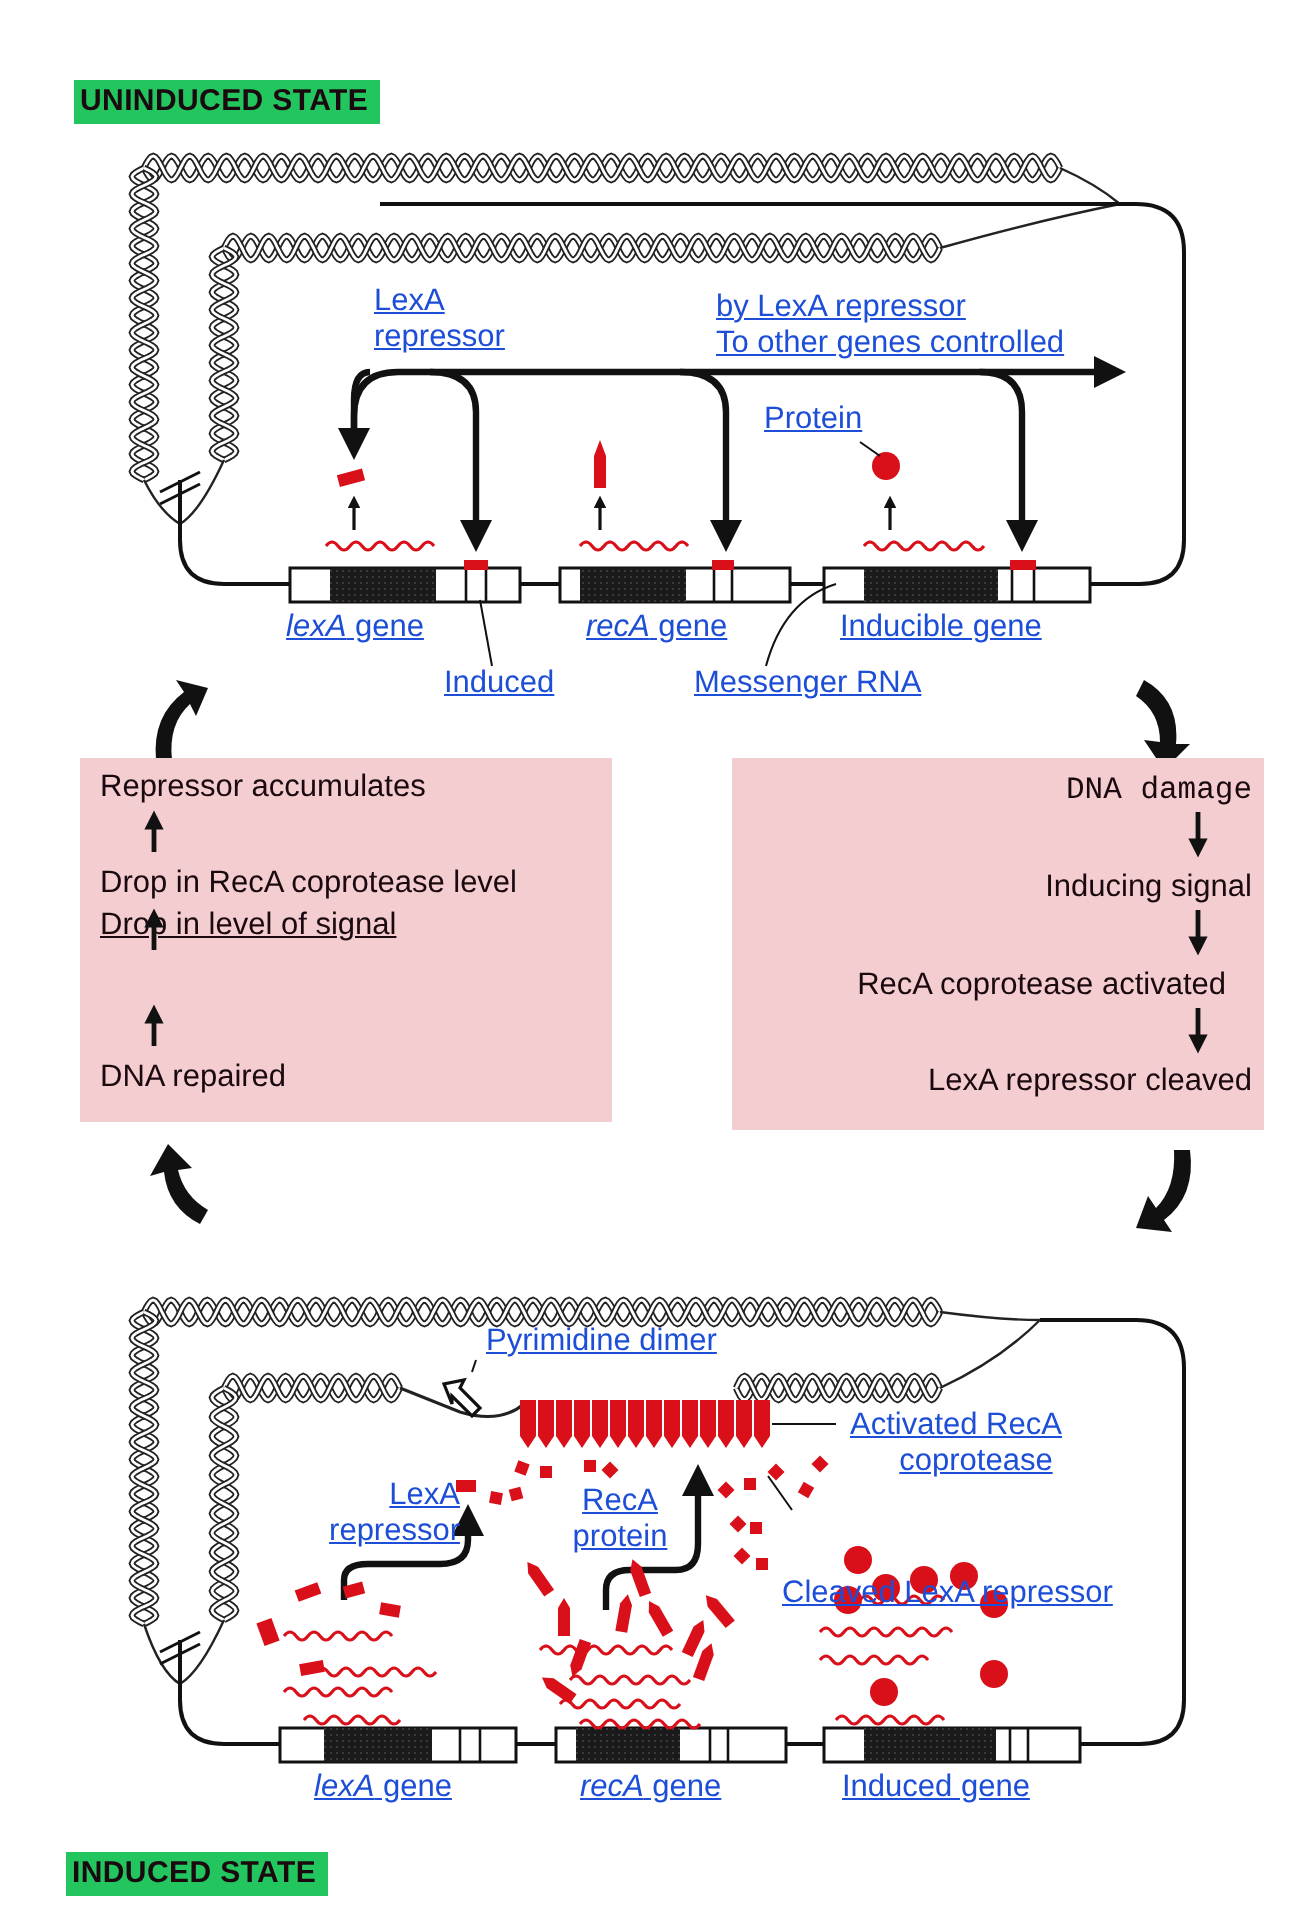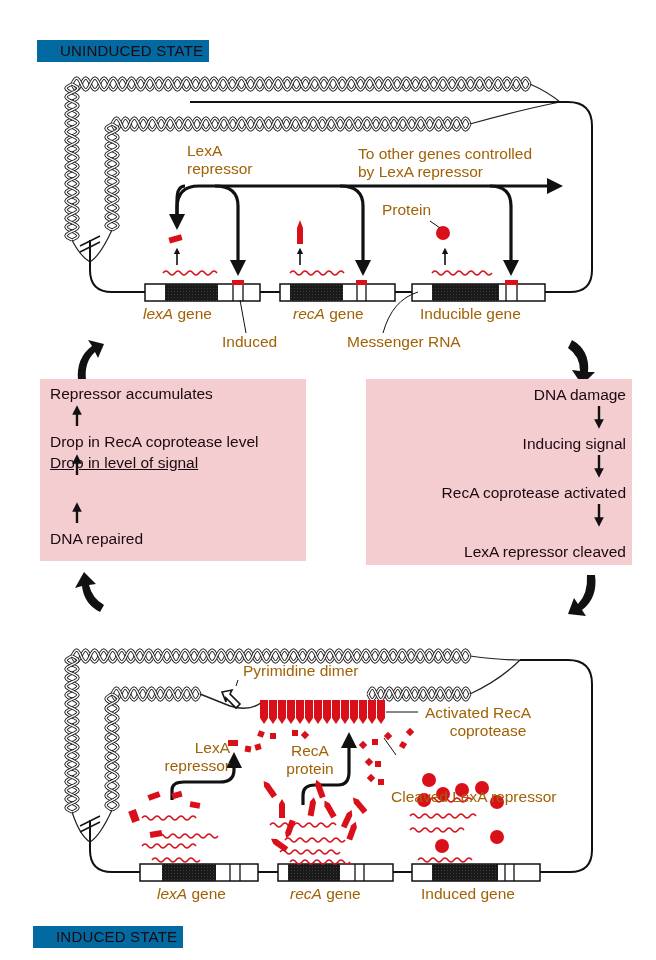--- a/index.html
+++ b/index.html
@@ -1,20 +1,20 @@
 <!DOCTYPE html>
 <html><head>
 <meta charset="utf-8">
 <style>
   html, body { margin:0; padding:0; background:#ffffff; }
   body { width:656px; height:960px; position:relative; overflow:hidden;
          font-family:"Liberation Sans", sans-serif; color:#111; }
-  .state-badge { position:absolute; background:#0369a1; font-weight:normal; font-size:15px;
-                 padding:2px 6px 3px 23px; color:#1a0a10; letter-spacing:0.2px; }
-  .label { position:absolute; font-size:15.5px; line-height:18px; white-space:nowrap; color:#a16207; }
+  .state-badge { position:absolute; background:#22c55e; font-weight:bold; font-size:15px;
+                 padding:2px 6px 3px 3px; color:#1a0a10; letter-spacing:0.2px; }
+  .label { position:absolute; font-size:15.5px; line-height:18px; white-space:nowrap; color:#1d4ed8;text-decoration:underline; }
   .label i { font-style:italic; }
   .pink-box { position:absolute; background:#f4cdd0; }
   .step { position:absolute; font-size:15.5px; white-space:nowrap; color:#1a0a10; }
   svg { position:absolute; left:0; top:0; }
 </style>
 </head>
 <body>
 
 <div class="state-badge" style="left:37px;top:40px;">UNINDUCED STATE</div>
 <div class="state-badge" style="left:33px;top:926px;">INDUCED STATE</div>
@@ -274,42 +274,42 @@
       <circle cx="442" cy="846" r="7" fill="#d9101a"></circle>
     </g>
   <line x1="384" y1="738" x2="396" y2="755" stroke="#111" stroke-width="1"></line>
 </svg>
 
 <div class="label" style="left:187px;top:142px;">
   <div>LexA</div>
   <div>repressor</div>
 </div>
 <div class="label" style="left:358px;top:145px;">
+  <div>by LexA repressor</div>
   <div>To other genes controlled</div>
-  <div>by LexA repressor</div>
 </div>
 <div class="label" style="left:382px;top:201px;">Protein</div>
 
 <div class="label" style="left:143px;top:305px;"><i>lexA</i><span> gene</span></div>
 <div class="label" style="left:293px;top:305px;"><i>recA</i><span> gene</span></div>
 <div class="label" style="left:420px;top:305px;"><span>Inducible gene</span></div>
 <div class="label" style="left:222px;top:333px;">Induced</div>
 <div class="label" style="left:347px;top:333px;">Messenger RNA</div>
 
 <div class="pink-box" style="left:40px;top:379px;width:266px;height:182px;"></div>
 <div class="step" style="left:50px;top:385px;">Repressor accumulates</div>
 <div class="step" style="left:50px;top:433px;">Drop in RecA coprotease level</div>
 <div class="step" style="left:50px;top:454px;text-decoration:underline;">Drop in level of signal</div>
 <div class="step" style="left:50px;top:530px;">DNA repaired</div>
 
 <div class="pink-box" style="left:366px;top:379px;width:266px;height:186px;"></div>
-<div class="step" style="right:30px;top:386px;text-align:right;">DNA damage</div>
+<div class="step" style="right:30px;top:386px;text-align:right;font-family:Liberation Mono, monospace;">DNA damage</div>
 <div class="step" style="right:30px;top:435px;text-align:left;">Inducing signal</div>
-<div class="step" style="right:30px;top:484px;text-align:center;">RecA coprotease activated</div>
-<div class="step" style="right:30px;top:543px;">LexA repressor cleaved</div>
+<div class="step" style="right:43px;top:484px;text-align:center;">RecA coprotease activated</div>
+<div class="step" style="right:30px;top:532px;">LexA repressor cleaved</div>
 
 <svg width="656" height="960" viewBox="0 0 656 960" style="pointer-events:none;">
   <g stroke="#111" stroke-width="2.4">
     <line x1="77" y1="426" x2="77" y2="410" marker-end="url(#ah2)"></line>
     <line x1="77" y1="475" x2="77" y2="459" marker-end="url(#ah2)"></line>
     <line x1="77" y1="523" x2="77" y2="507" marker-end="url(#ah2)"></line>
     <line x1="599" y1="406" x2="599" y2="424" marker-end="url(#ah2)"></line>
     <line x1="599" y1="455" x2="599" y2="473" marker-end="url(#ah2)"></line>
     <line x1="599" y1="504" x2="599" y2="522" marker-end="url(#ah2)"></line>
   </g>

